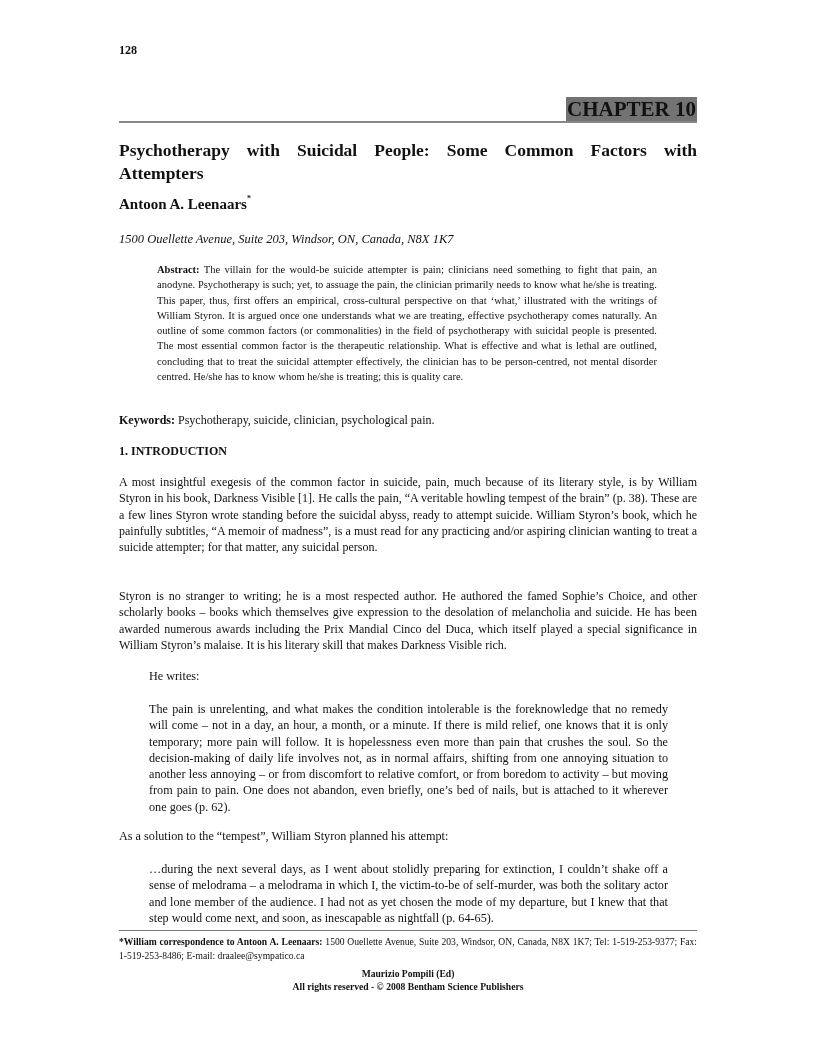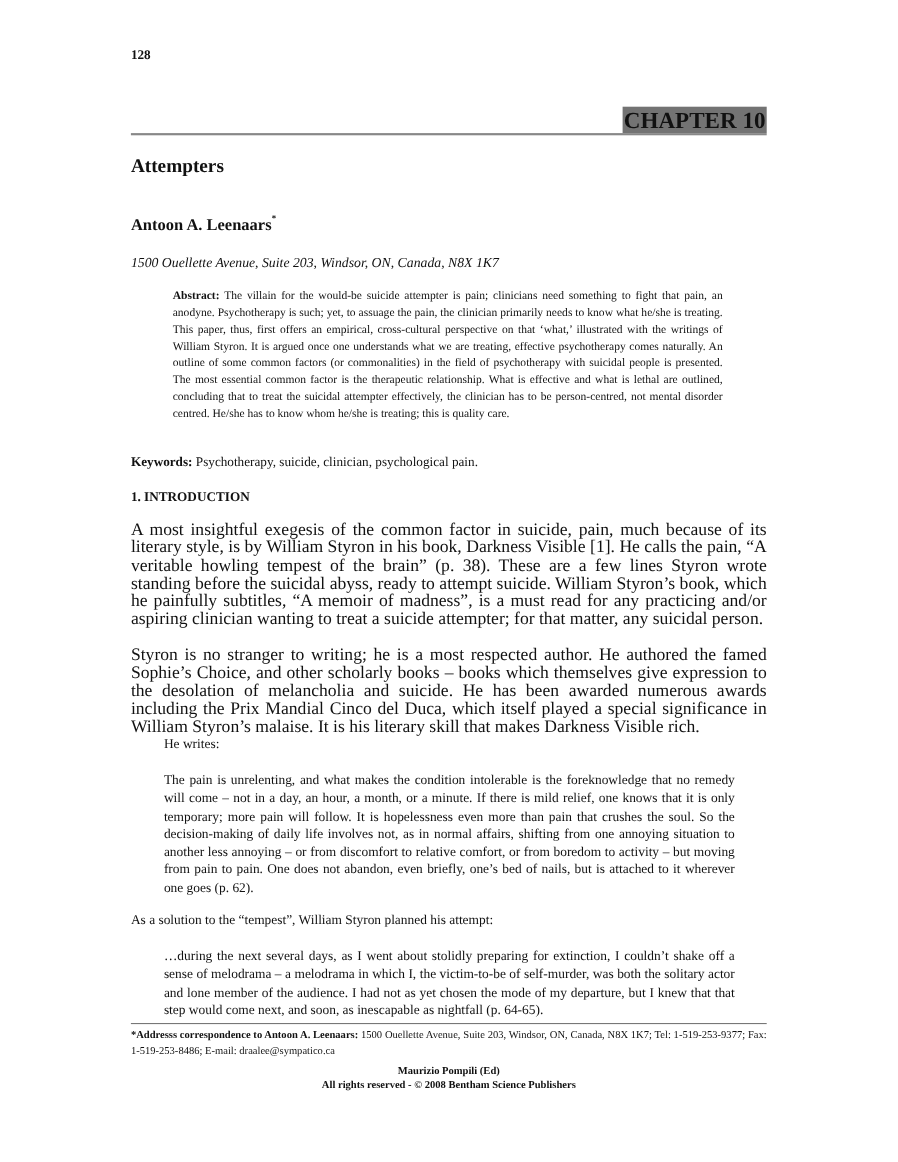--- a/index.html
+++ b/index.html
@@ -125,21 +125,21 @@
       top: 444px;
       left: 0;
       font-size: 12px;
       font-weight: bold;
       margin: 0;
     }
     .para {
       position: absolute;
       left: 0;
       width: 578px;
-      font-size: 16px;
+      font-size: 12px;
       line-height: 16.3px;
       text-align: justify;
       margin: 0;
     }
     .p1 { top: 474px; }
     .p2 { top: 588px; }
     .he-writes {
       position: absolute;
       top: 669px;
       left: 30px;
@@ -203,20 +203,21 @@
   <div class="running-head">
     <span class="page-num">128</span>
   </div>
 
   <div class="chapter-wrap">
     <span class="chapter-label" style="background: #737373;">CHAPTER 10</span>
   </div>
   <div class="chapter-rule"></div>
 
   <h1 class="title">
+    <span class="line1">Psychotherapy with Suicidal People: Some Common Factors with</span>
     <span>Attempters</span>
   </h1>
 
   <p class="author"><span>Antoon A. Leenaars</span><sup>*</sup></p>
 
   <p class="affiliation">1500 Ouellette Avenue, Suite 203, Windsor, ON, Canada, N8X 1K7</p>
 
   <p class="abstract"><b>Abstract:</b><span> The villain for the would-be suicide attempter is pain; clinicians need something to fight that pain, an anodyne. Psychotherapy is such; yet, to assuage the pain, the clinician primarily needs to know what he/she is treating. This paper, thus, first offers an empirical, cross-cultural perspective on that ‘what,’ illustrated with the writings of William Styron. It is argued once one understands what we are treating, effective psychotherapy comes naturally. An outline of some common factors (or commonalities) in the field of psychotherapy with suicidal people is presented. The most essential common factor is the therapeutic relationship. What is effective and what is lethal are outlined, concluding that to treat the suicidal attempter effectively, the clinician has to be person-centred, not mental disorder centred. He/she has to know whom he/she is treating; this is quality care.</span></p>
 
   <p class="keywords"><b>Keywords:</b><span> Psychotherapy, suicide, clinician, psychological pain.</span></p>
@@ -229,20 +230,20 @@
   <p class="he-writes">He writes:</p>
 
   <p class="quote q1">The pain is unrelenting, and what makes the condition intolerable is the foreknowledge that no remedy will come – not in a day, an hour, a month, or a minute. If there is mild relief, one knows that it is only temporary; more pain will follow. It is hopelessness even more than pain that crushes the soul. So the decision-making of daily life involves not, as in normal affairs, shifting from one annoying situation to another less annoying – or from discomfort to relative comfort, or from boredom to activity – but moving from pain to pain. One does not abandon, even briefly, one’s bed of nails, but is attached to it wherever one goes (p. 62).</p>
 
   <p class="solution">As a solution to the “tempest”, William Styron planned his attempt:</p>
 
   <p class="quote q2">…during the next several days, as I went about stolidly preparing for extinction, I couldn’t shake off a sense of melodrama – a melodrama in which I, the victim-to-be of self-murder, was both the solitary actor and lone member of the audience. I had not as yet chosen the mode of my departure, but I knew that that step would come next, and soon, as inescapable as nightfall (p. 64-65).</p>
 
   <div class="footnote-rule"></div>
 
-  <p class="footnote"><b>*Addresss correspondence to Antoon A. Leenaars:</b><span> 1500 Ouellette Avenue, Suite 203, Windsor, ON, Canada, N8X 1K7; Tel: 1-519-253-9377; Fax: 1-519-253-8486; E-mail: draalee@sympatico.ca</span></p>
+  <p class="footnote"><b>*William correspondence to Antoon A. Leenaars:</b><span> 1500 Ouellette Avenue, Suite 203, Windsor, ON, Canada, N8X 1K7; Tel: 1-519-253-9377; Fax: 1-519-253-8486; E-mail: draalee@sympatico.ca</span></p>
 
   <div class="publisher">
     <div>Maurizio Pompili (Ed)</div>
     <div>All rights reserved - © 2008 Bentham Science Publishers</div>
   </div>
 
 </div>
 
 </body></html>

